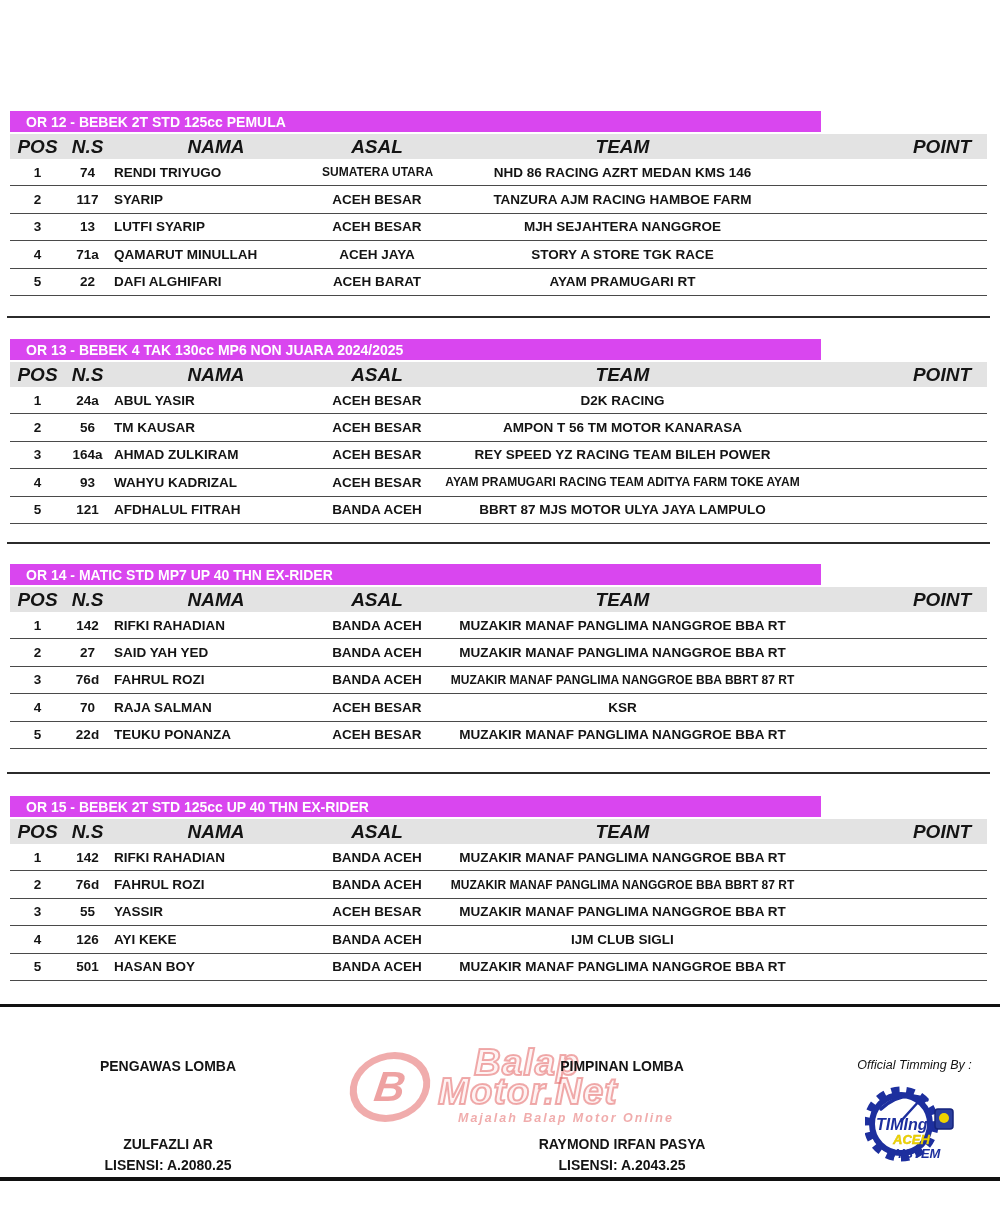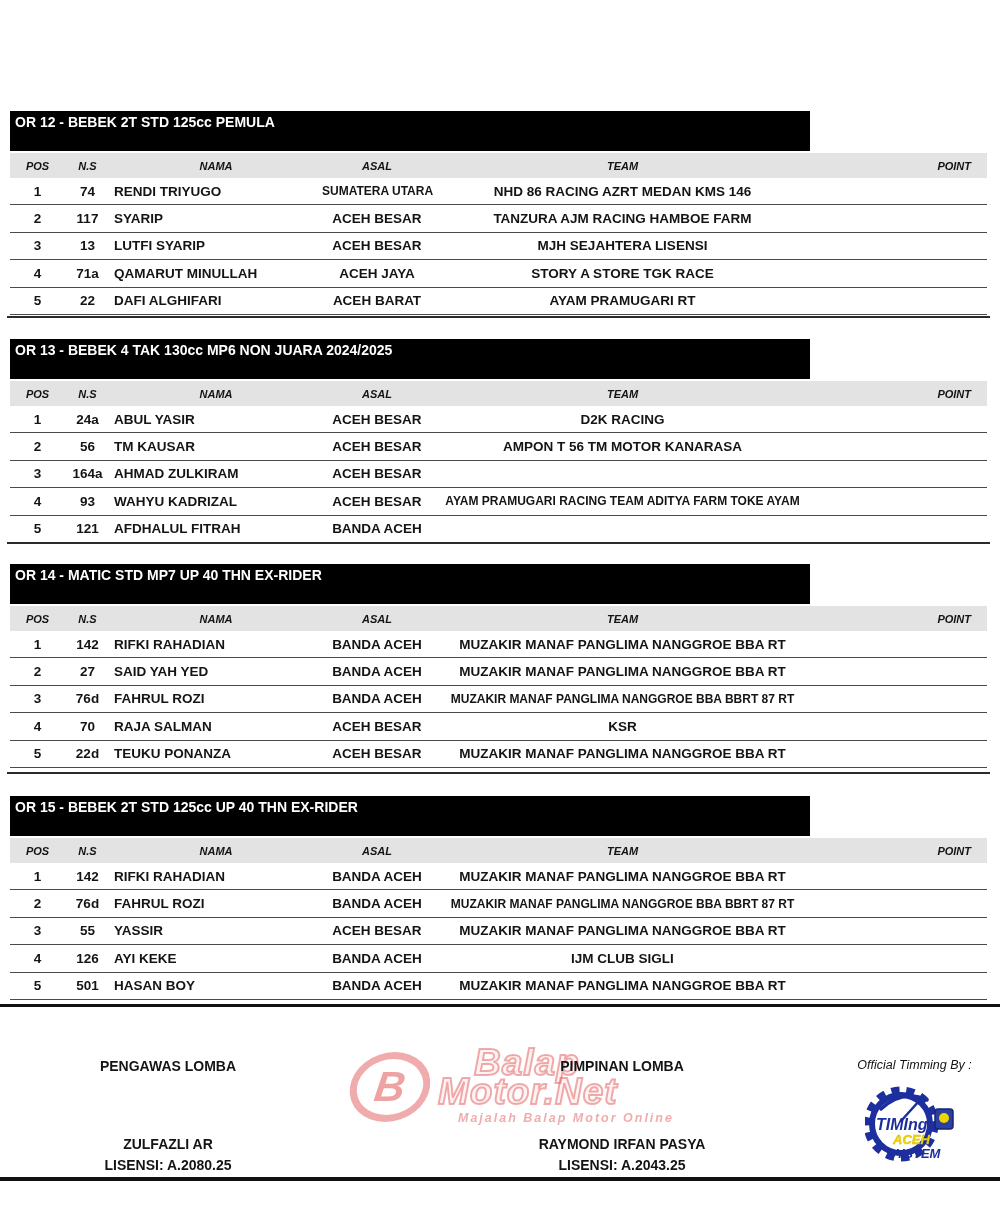--- a/index.html
+++ b/index.html
@@ -1,23 +1,23 @@
 <!DOCTYPE html>
 <html><head>
 <meta charset="utf-8">
 <style>
   html,body{margin:0;padding:0;background:#fff;}
   .page{position:relative;width:1000px;height:1220px;background:#fff;overflow:hidden;
         font-family:"Liberation Sans",sans-serif;font-weight:bold;color:#141414;}
   
   .race{position:absolute;left:10px;width:977px;}
-  .tbar{height:40px;line-height:23px;background:#000000;color:#fff;width:795px;
-        padding-left:5px;font-size:14px;margin-bottom:2px;white-space:nowrap;}
+  .tbar{height:21px;line-height:23px;background:#d946ef;color:#fff;width:795px;
+        padding-left:16px;font-size:14px;margin-bottom:2px;white-space:nowrap;}
   .hrow,.row{display:grid;grid-template-columns:55px 45px 212px 110px 381px 174px;align-items:center;}
-  .hrow{height:25px;background:#e3e3e3;font-style:italic;font-size:11px;}
+  .hrow{height:25px;background:#e3e3e3;font-style:italic;font-size:19px;}
   .row{height:26.4px;border-bottom:1.6px solid #4a4a4a;font-size:13.5px;background:#fff;}
   .c{white-space:nowrap;overflow:visible;}
   .pos,.ns,.asal,.team{text-align:center;}
   .nama{text-align:left;padding-left:4px;}
   .hrow .nama{text-align:center;padding-left:0;}
   .point{text-align:right;padding-right:16px;}
   .sm{font-size:12px;}
   
   .gapline{position:absolute;left:7px;width:983px;height:2px;background:#2b2b2b;}
   .fline-top{position:absolute;left:0;width:1000px;height:3px;background:#111;top:1004px;}
@@ -77,21 +77,21 @@
       <div class="c nama">SYARIP</div>
       <div class="c asal">ACEH BESAR</div>
       <div class="c team">TANZURA AJM RACING HAMBOE FARM</div>
       <div class="c point"></div>
     </div>
     <div class="row">
       <div class="c pos">3</div>
       <div class="c ns">13</div>
       <div class="c nama">LUTFI SYARIP</div>
       <div class="c asal">ACEH BESAR</div>
-      <div class="c team">MJH SEJAHTERA LISENSI</div>
+      <div class="c team">MJH SEJAHTERA NANGGROE</div>
       <div class="c point"></div>
     </div>
     <div class="row">
       <div class="c pos">4</div>
       <div class="c ns">71a</div>
       <div class="c nama">QAMARUT MINULLAH</div>
       <div class="c asal">ACEH JAYA</div>
       <div class="c team">STORY A STORE TGK RACE</div>
       <div class="c point"></div>
     </div>
@@ -130,35 +130,37 @@
       <div class="c nama">TM KAUSAR</div>
       <div class="c asal">ACEH BESAR</div>
       <div class="c team">AMPON T 56 TM MOTOR KANARASA</div>
       <div class="c point"></div>
     </div>
     <div class="row">
       <div class="c pos">3</div>
       <div class="c ns">164a</div>
       <div class="c nama">AHMAD ZULKIRAM</div>
       <div class="c asal">ACEH BESAR</div>
+      <div class="c team">REY SPEED YZ RACING TEAM BILEH POWER</div>
       <div class="c point"></div>
     </div>
     <div class="row">
       <div class="c pos">4</div>
       <div class="c ns">93</div>
       <div class="c nama">WAHYU KADRIZAL</div>
       <div class="c asal">ACEH BESAR</div>
       <div class="c team sm">AYAM PRAMUGARI RACING TEAM ADITYA FARM TOKE AYAM</div>
       <div class="c point"></div>
     </div>
     <div class="row">
       <div class="c pos">5</div>
       <div class="c ns">121</div>
       <div class="c nama">AFDHALUL FITRAH</div>
       <div class="c asal">BANDA ACEH</div>
+      <div class="c team">BBRT 87 MJS MOTOR ULYA JAYA LAMPULO</div>
       <div class="c point"></div>
     </div>
   </section>
   <div class="gapline" style="top:542px"></div>
 
   <section class="race" style="top:564px">
     <div class="tbar">OR 14 - MATIC STD MP7 UP 40 THN EX-RIDER</div>
     <div class="hrow">
       <div class="c pos">POS</div>
       <div class="c ns">N.S</div>

